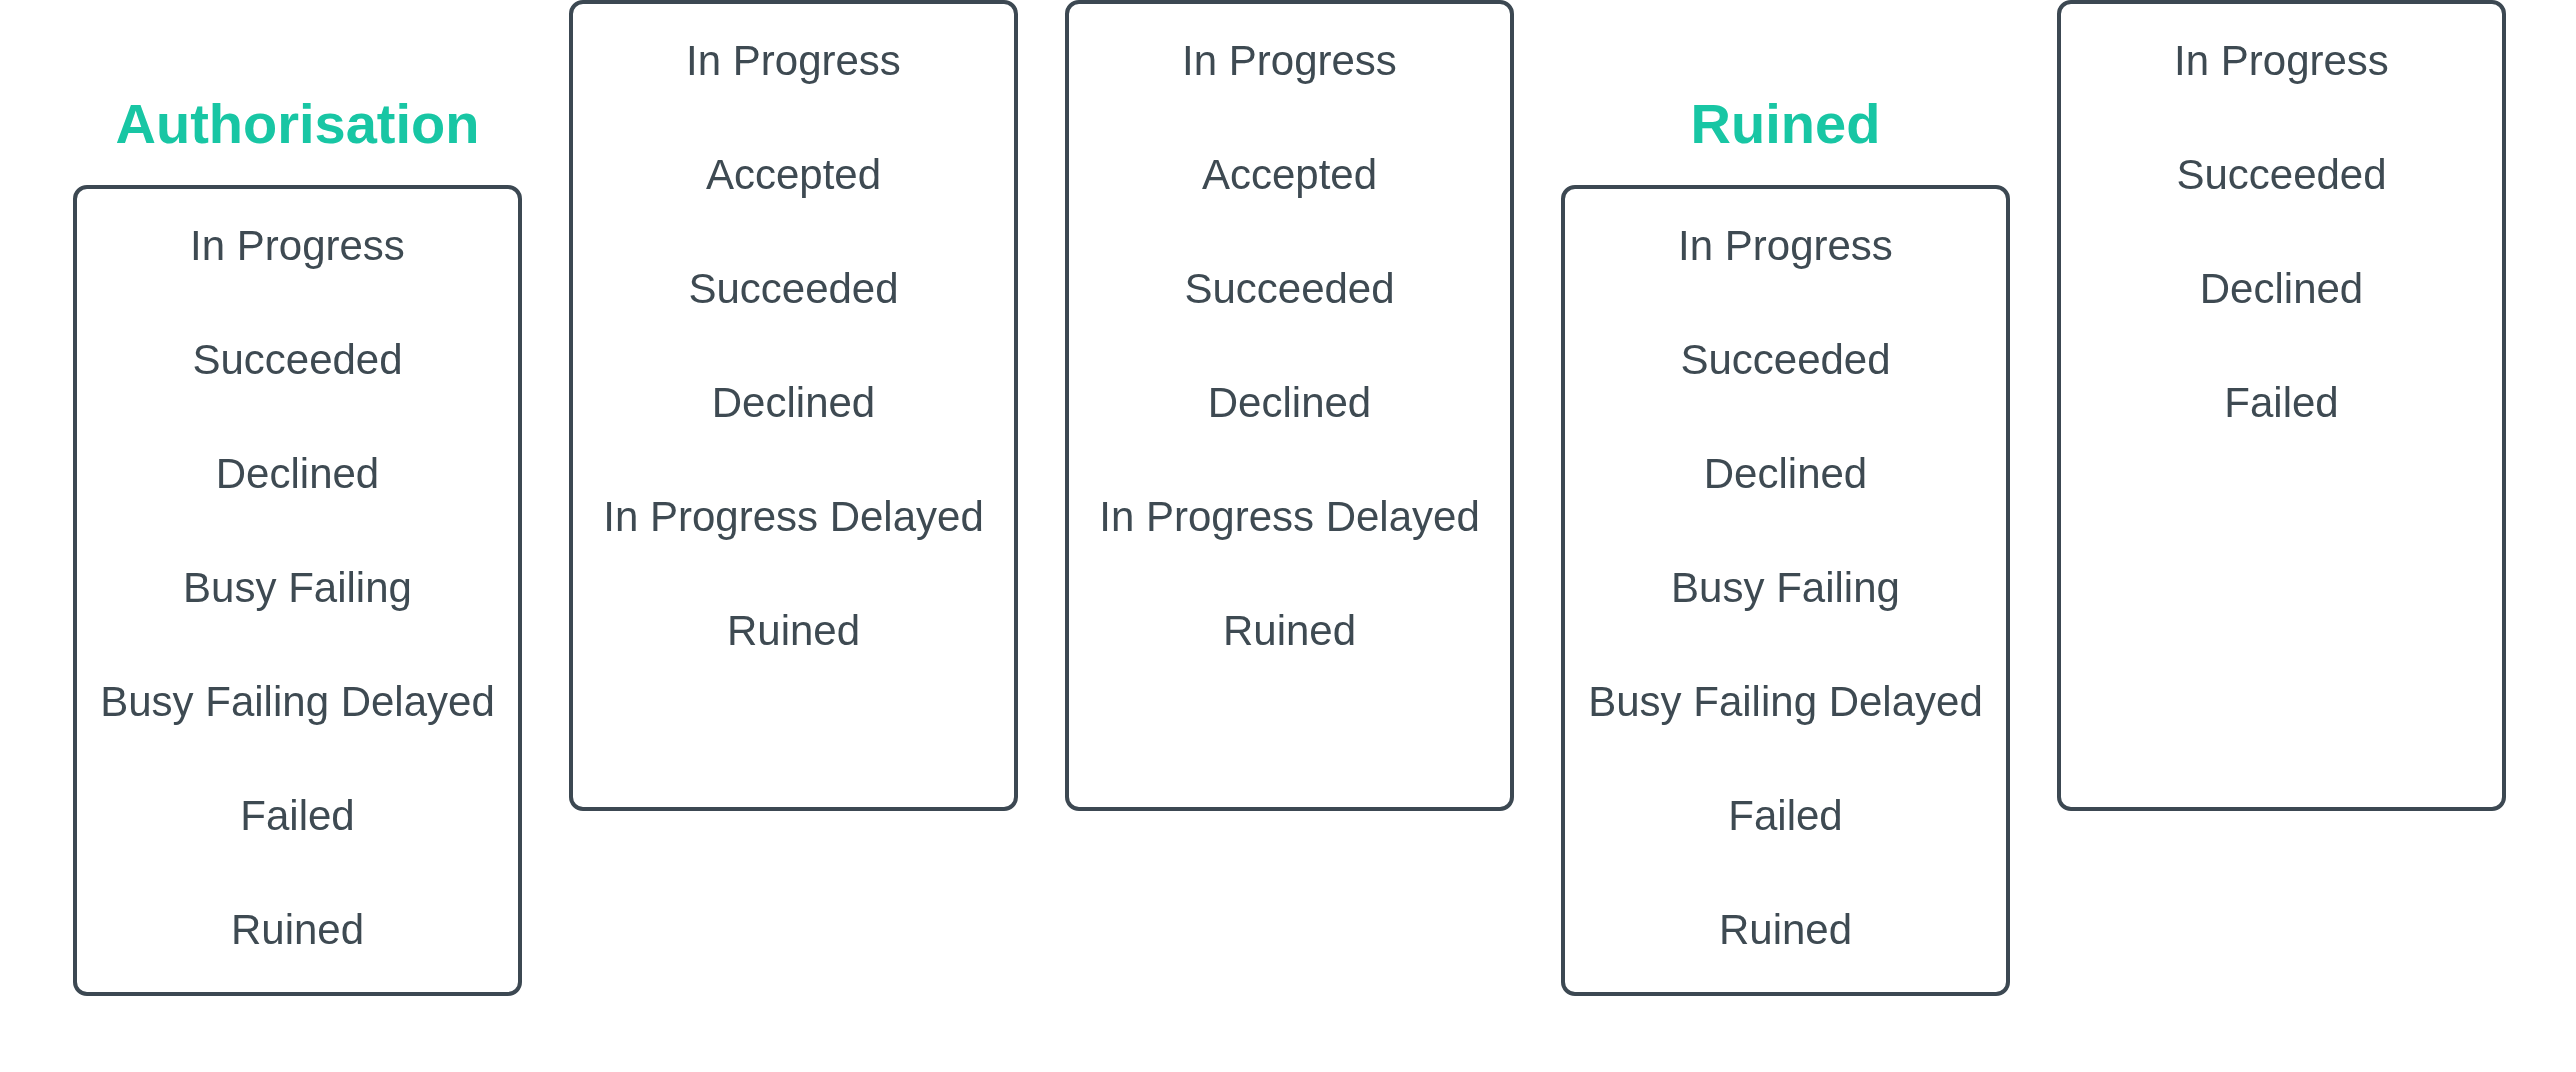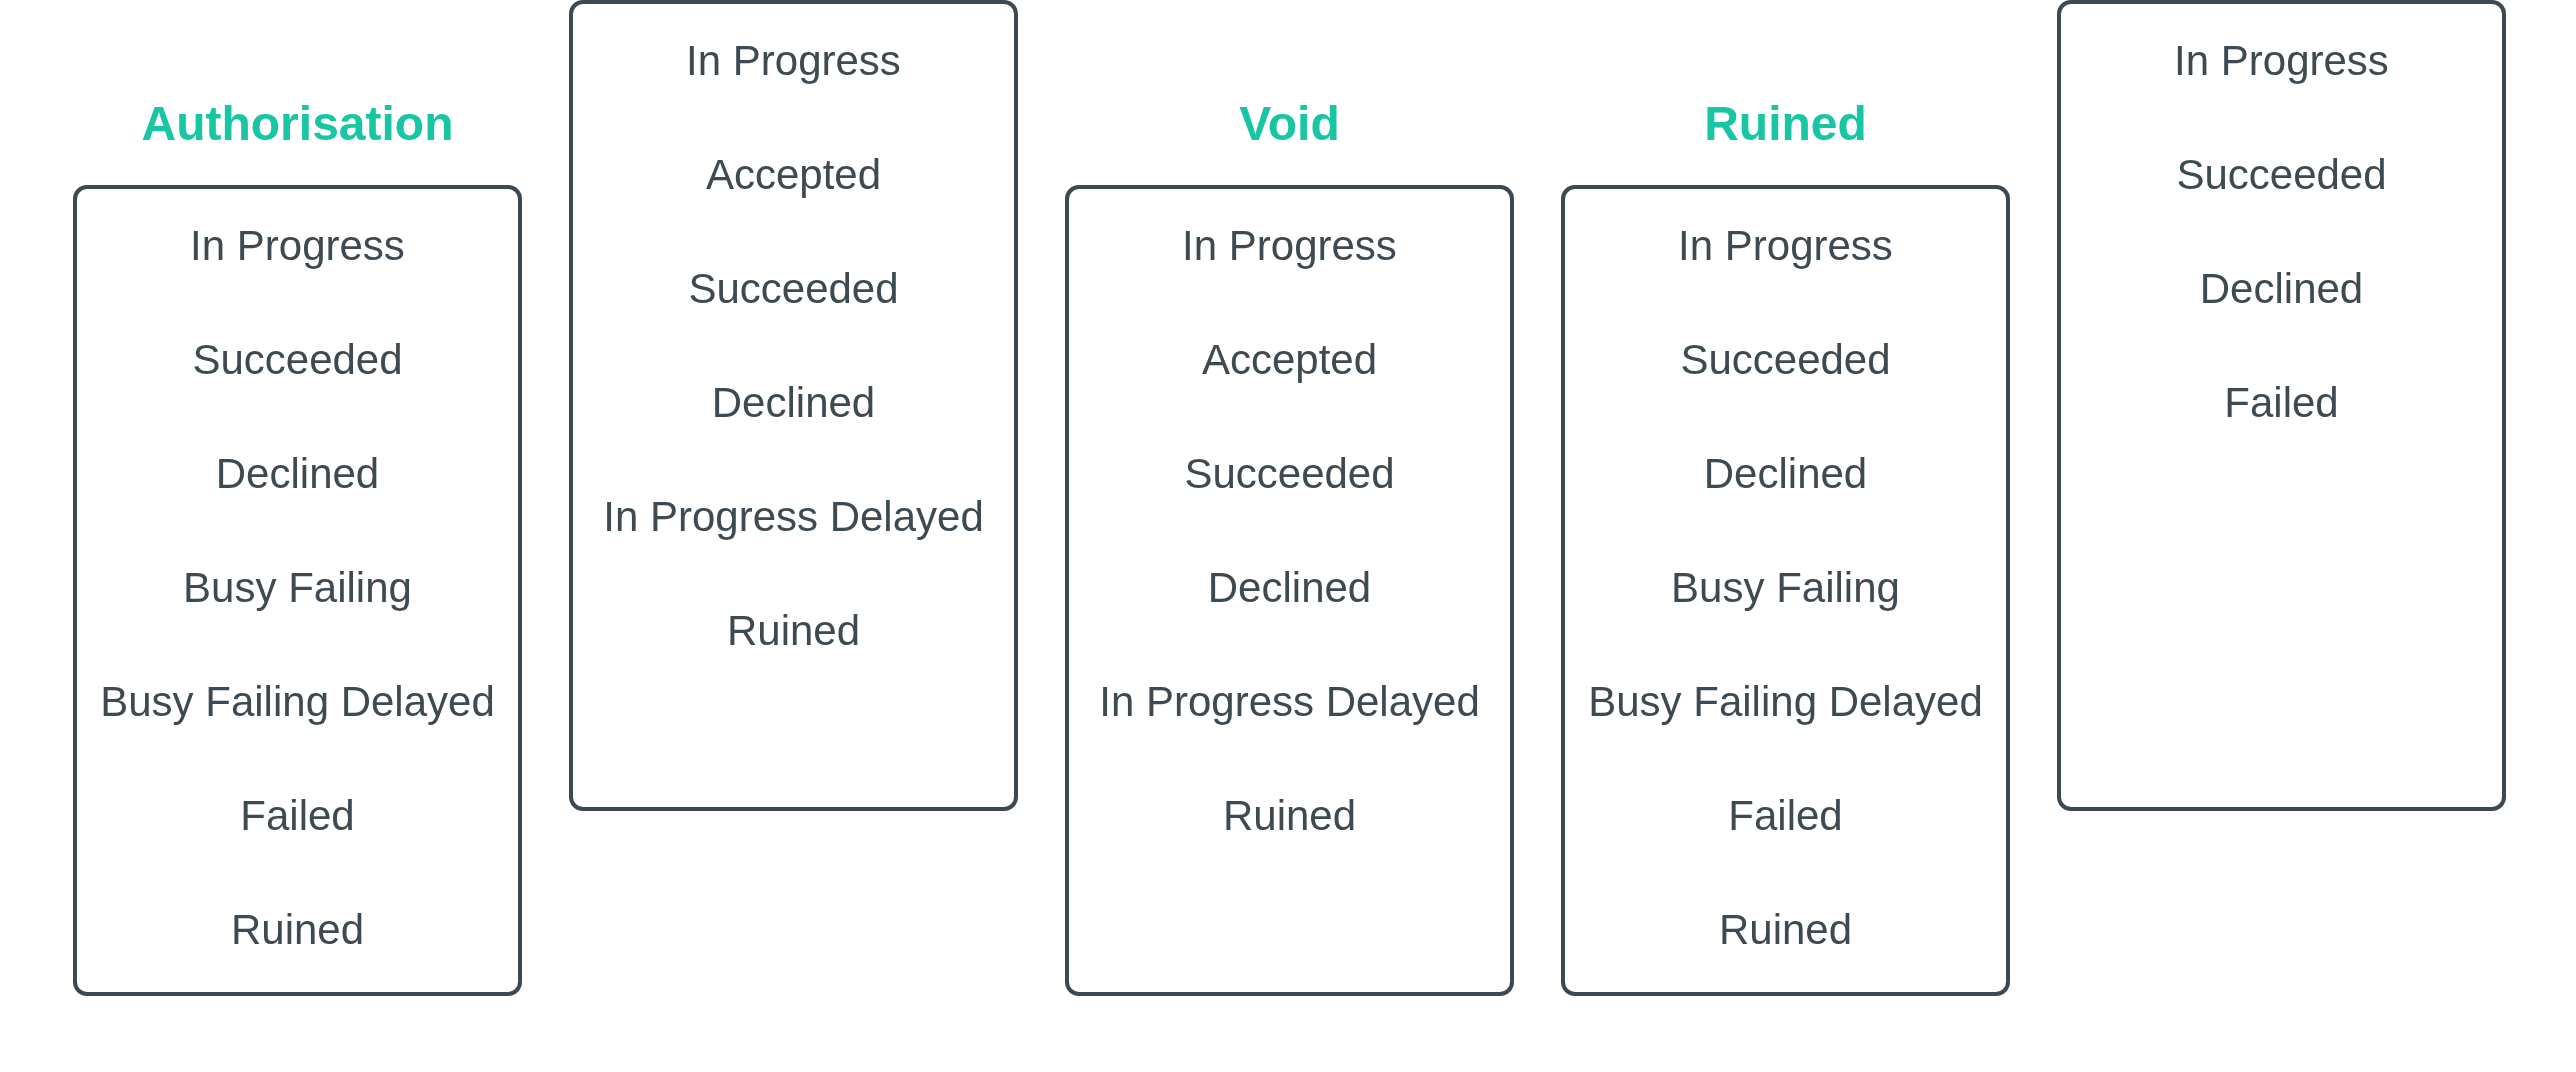--- a/index.html
+++ b/index.html
@@ -30,21 +30,21 @@
     width: 449px;
     display: flex;
     flex-direction: column;
   }
   .col-title {
     height: 185px;
     padding-top: 61px;
     display: flex;
     align-items: center;
     justify-content: center;
-    font-size: 48px;
+    font-size: 56px;
     font-weight: bold;
     color: var(--accent);
     white-space: nowrap;
   }
   .status-box {
     height: 811px;
     border: 4px solid var(--border);
     border-radius: 14px;
     background: var(--bg);
     display: flex;
@@ -86,21 +86,20 @@
         <div class="status-row">In Progress</div>
         <div class="status-row">Accepted</div>
         <div class="status-row">Succeeded</div>
         <div class="status-row">Declined</div>
         <div class="status-row">In Progress Delayed</div>
         <div class="status-row">Ruined</div>
       </div>
     </div>
 
     <div class="column">
-      <div class="col-title">Void</div>
       <div class="status-box">
         <div class="status-row">In Progress</div>
         <div class="status-row">Accepted</div>
         <div class="status-row">Succeeded</div>
         <div class="status-row">Declined</div>
         <div class="status-row">In Progress Delayed</div>
         <div class="status-row">Ruined</div>
       </div>
     </div>
 

